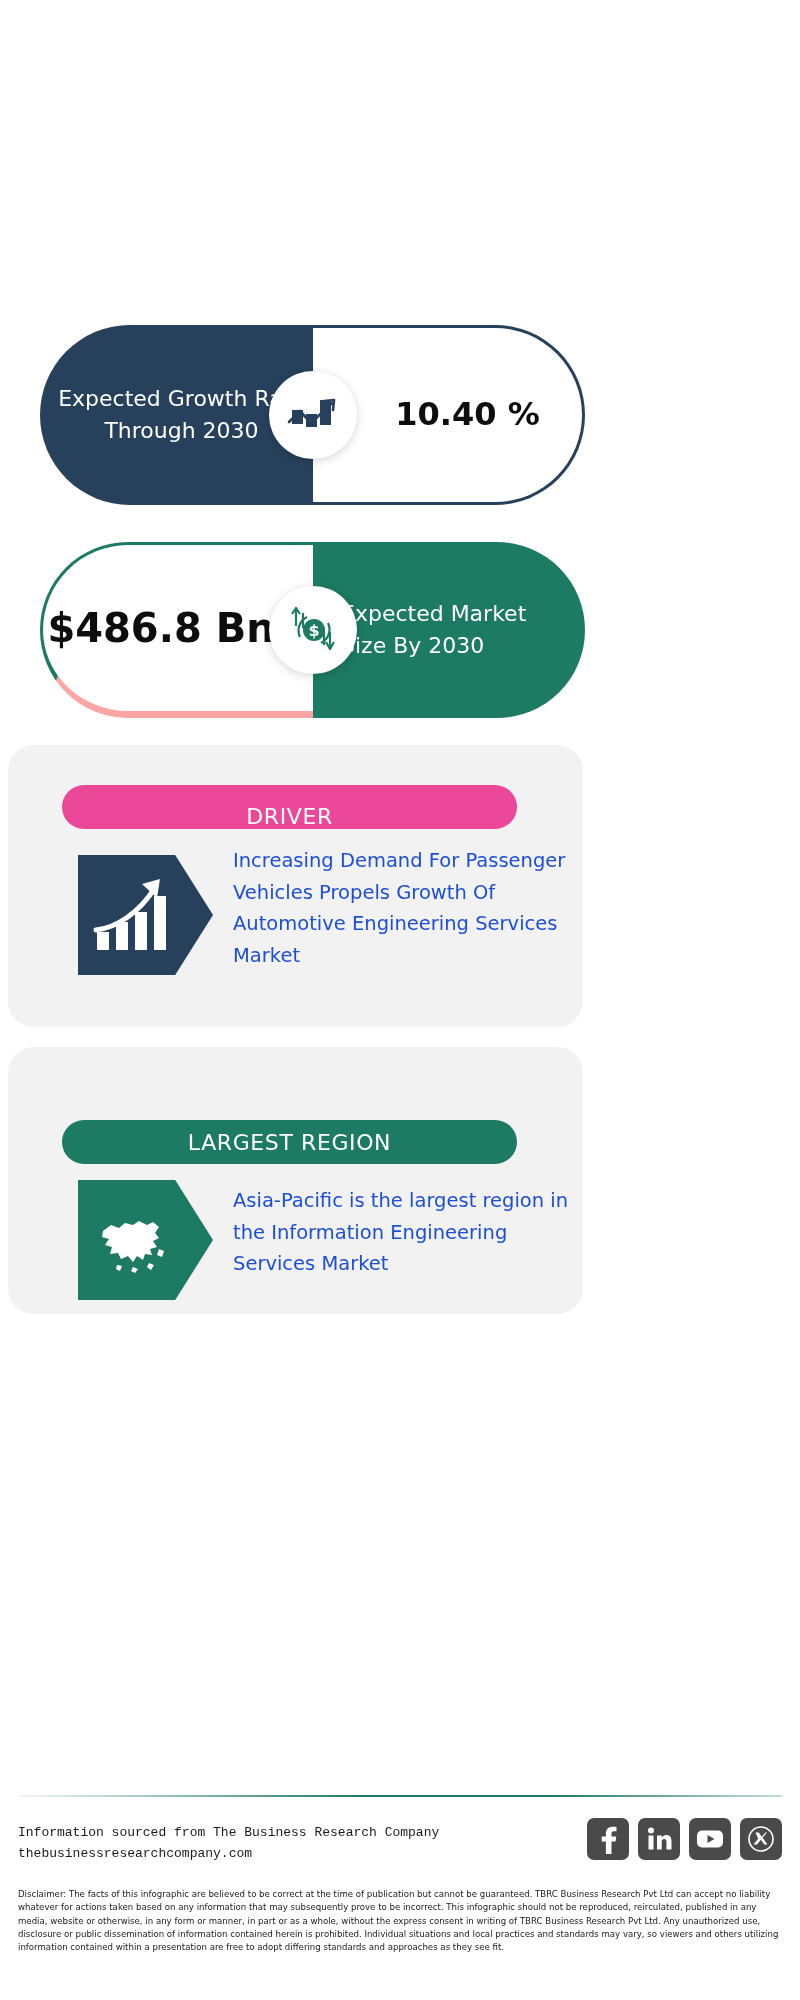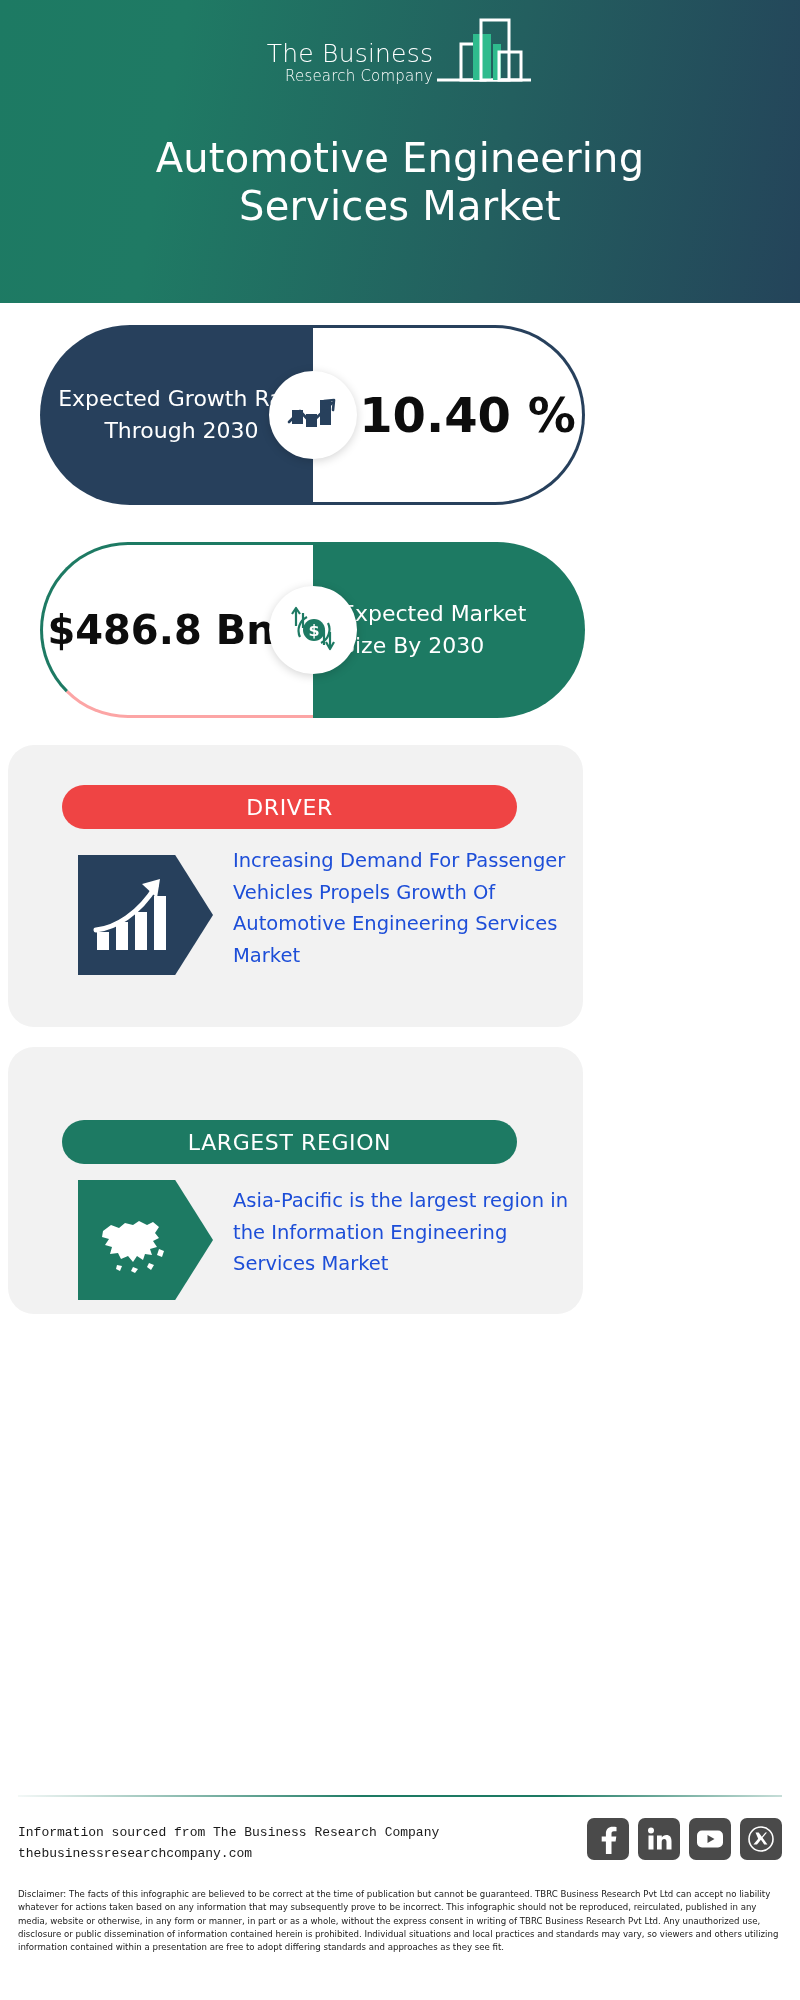--- a/index.html
+++ b/index.html
@@ -55,39 +55,39 @@
   }
   .stat1-right {
     position:absolute; left:273px; top:0; width:272px; height:180px;
     background:#fff;
     border-top:3px solid #27405c; border-bottom:3px solid #27405c;
     border-right:3px solid #27405c;
     border-radius:0 90px 90px 0;
     display:flex; align-items:center; justify-content:center;
   }
   .stat1-right .val {
-    color:#0d0d0d; font-size:48px; font-weight:700; line-height:1.1;
+    color:#0d0d0d; font-size:32px; font-weight:700; line-height:1.1;
     text-align:center; font-family:"DejaVu Sans", sans-serif;
     padding-left:40px;
   }
   .circ {
     position:absolute; width:88px; height:88px; border-radius:50%;
     background:#fff; box-shadow:0 2px 10px rgba(0,0,0,.17);
     display:flex; align-items:center; justify-content:center; z-index:5;
   }
   .stat1 .circ { left:229px; top:46px; }
 
   
   .stat2 {
     position:absolute; left:40px; top:542px; width:545px; height:176px;
   }
   .stat2-left {
     position:absolute; left:0; top:0; width:273px; height:176px;
     background:#fff;
-    border-top:3px solid #1d7a63; border-bottom:3px solid #fca5a5;
+    border-top:3px solid #1d7a63; border-bottom:7px solid #fca5a5;
     border-left:3px solid #1d7a63;
     border-radius:88px 0 0 88px;
     display:flex; align-items:center; justify-content:center;
   }
   .stat2-left .val {
     color:#0d0d0d; font-size:40px; font-weight:700; line-height:1.15;
     text-align:center; font-family:"DejaVu Sans", sans-serif;
     padding-right:34px;
   }
   .stat2-right {
@@ -111,21 +111,21 @@
   .panel-region { top:1047px; height:267px; }
 
   .pill {
     position:absolute; left:62px; height:44px; border-radius:22px;
     display:flex; align-items:center; justify-content:center;
   }
   .pill span {
     color:#fff; font-size:22px; letter-spacing:.6px;
     font-family:"DejaVu Sans", sans-serif; font-weight:400;
   }
-  .pill-driver { top:785px; width:455px; background:#ef4444; }
+  .pill-driver { top:785px; width:455px; background:#ec4899;align-items:flex-end; }
   .pill-region { top:1120px; width:455px; background:#1d7a63; }
 
   .arrowbox {
     position:absolute; width:135px; height:120px;
     clip-path:polygon(0 0, 72% 0, 100% 50%, 72% 100%, 0 100%);
     display:flex; align-items:center; justify-content:center;
   }
   .arrowbox-driver { left:78px; top:855px; background:#27405c; }
   .arrowbox-region { left:78px; top:1180px; background:#1d7a63; }
 
@@ -159,39 +159,20 @@
     position:absolute; left:18px; top:1888px; width:764px;
     color:#1a1a1a; font-size:8.6px; line-height:1.55; text-align:left;
     font-family:"DejaVu Sans", sans-serif;
   }
 </style>
 </head>
 <body>
 
 <div class="page">
 
-  <div class="header">
-    <div class="logo-wrap">
-      <div class="logo-text">
-        <div class="logo-line1">The Business</div>
-        <div class="logo-line2">Research Company</div>
-      </div>
-      <div class="logo-mark">
-        <svg width="98" height="70" viewBox="0 0 98 70">
-          <path d="M2 66 H96" stroke="#fff" stroke-width="3" fill="none"></path>
-          <rect x="26" y="30" width="24" height="36" fill="none" stroke="#fff" stroke-width="3"></rect>
-          <rect x="38" y="20" width="18" height="46" fill="#2fbb8d"></rect>
-          <rect x="46" y="6" width="28" height="60" fill="none" stroke="#fff" stroke-width="3"></rect>
-          <rect x="58" y="30" width="8" height="36" fill="#2fbb8d"></rect>
-          <rect x="64" y="38" width="22" height="28" fill="none" stroke="#fff" stroke-width="3"></rect>
-        </svg>
-      </div>
-    </div>
-    <div class="title">Automotive Engineering Services Market</div>
-  </div>
 
   <div class="stat1">
     <div class="stat1-left">
       <div class="lbl">Expected Growth Rate Through 2030</div>
     </div>
     <div class="stat1-right">
       <div class="val">10.40 %</div>
     </div>
     <div class="circ">
       <svg width="54" height="46" viewBox="0 0 54 46">

